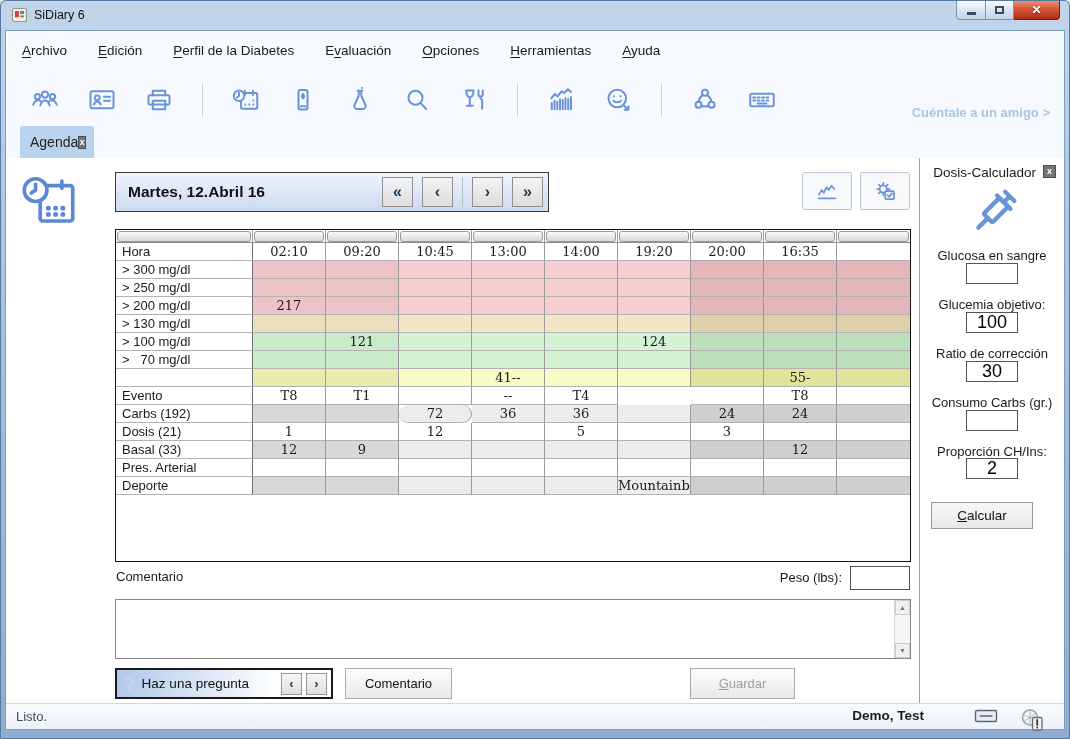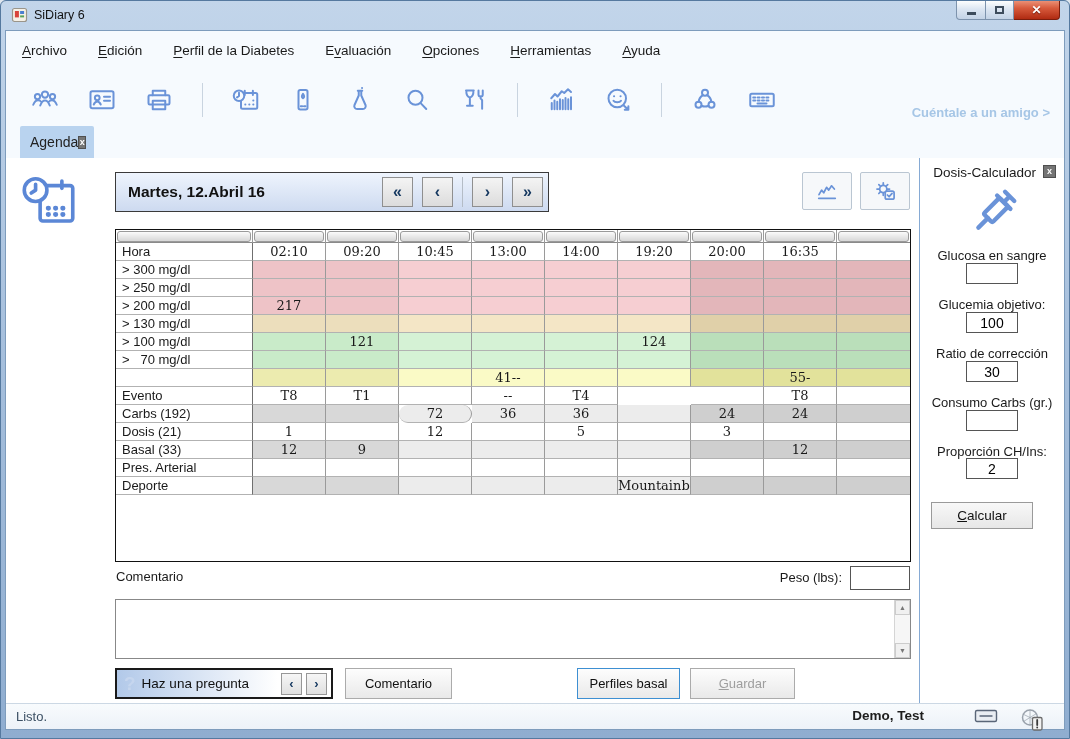--- a/index.html
+++ b/index.html
@@ -89,21 +89,21 @@
   .btn.basal{left:571px;width:103px;border:1px solid #3d8fd2;}
   .btn.save{left:684px;width:105px;color:#9e9e9e;}
   .btn.cerrar{left:799px;width:105px;}
   
   .divider-v{position:absolute;left:913px;top:0;bottom:0;width:1px;background:#86aad4;}
   .side-panel{position:absolute;left:914px;top:0;right:0;bottom:0;background:#fff;}
   .sp-title{position:absolute;left:0;right:28px;top:7px;text-align:right;font-size:13.5px;color:#1a1a1a;}
   .sp-close{position:absolute;right:8px;top:7px;}
   .syringe{position:absolute;left:44px;top:26px;width:58px;height:58px;color:#6a93d8;}
   .dc-label{position:absolute;left:0;right:0;text-align:center;font-size:13px;color:#1a1a1a;}
-  .dc-input{position:absolute;left:46px;width:52px;height:21px;border:1px solid #555;font-size:14px;text-align:center;
+  .dc-input{position:absolute;left:46px;width:52px;height:21px;border:1px solid #555;font-size:18px;text-align:center;
     font-family:"Liberation Sans",sans-serif;}
   .calc-btn{position:absolute;left:11px;top:344px;width:102px;height:27px;border:1px solid #9a9a9a;
     background:linear-gradient(180deg,#f8f8f8,#e7e7e7);font-size:13.5px;color:#111;
     display:flex;align-items:center;justify-content:center;}
   
   .statusbar{position:absolute;left:0;right:0;bottom:0;height:26px;border-top:1px solid #ccd8e4;
     background:linear-gradient(180deg,#f8fbfd,#edf2f8);}
   .status-text{position:absolute;left:10px;top:5px;font-size:13px;color:#3c5064;}
   .user-text{position:absolute;right:140px;top:4px;font-size:13.5px;font-weight:bold;color:#1d1d1d;}
   .st-icon{position:absolute;top:4px;}
@@ -525,21 +525,20 @@
 
       <div class="ask-box">
         <div class="q-mark">?</div>
         <div class="ask-label">Haz una pregunta</div>
         <div class="ask-nav">
           <div class="sm-btn">‹</div>
           <div class="sm-btn">›</div>
         </div>
       </div>
       <div class="btn comment">Comentario</div>
-      <div class="btn basal">Perfiles basal</div>
       <div class="btn save"><u>G</u>uardar</div>
 
       <div class="divider-v"></div>
       <div class="side-panel">
         <div class="sp-title">Dosis-Calculador</div>
         <div class="close-box sp-close">x</div>
         <div class="syringe"><svg viewBox="0 0 32 32" width="100%" height="100%">
               <g fill="none" stroke="currentColor" stroke-width="1.6" stroke-linecap="round" stroke-linejoin="round">
                 <g transform="rotate(45 16 16)" stroke-width="2.4">
                   <rect x="12.6" y="7.6" width="6.8" height="12.4" rx="1"></rect>

